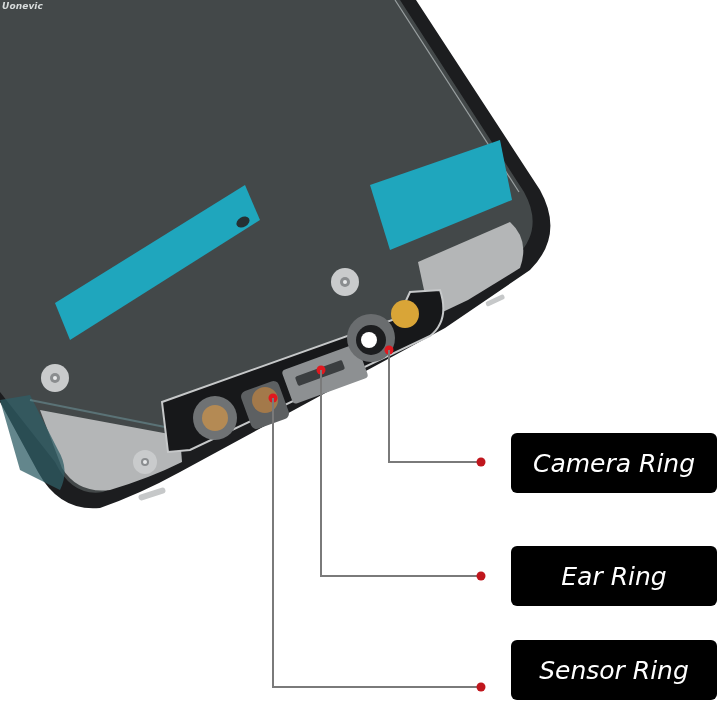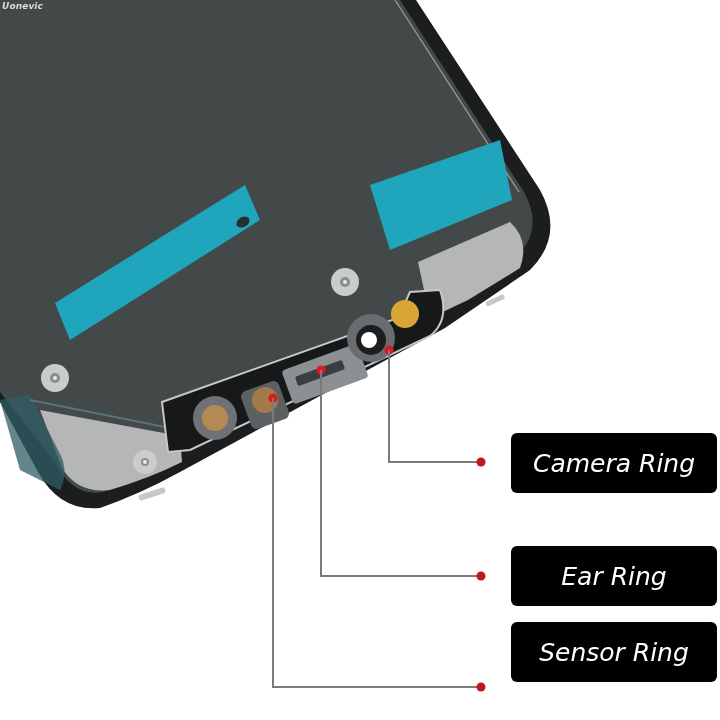--- a/index.html
+++ b/index.html
@@ -89,14 +89,14 @@
 
     <circle cx="481" cy="462" r="4.5" fill="#c0161d"></circle>
     <circle cx="481" cy="576" r="4.5" fill="#c0161d"></circle>
     <circle cx="481" cy="687" r="4.5" fill="#c0161d"></circle>
   </svg>
 
   <div class="watermark">Uonevic</div>
 
   <div class="callout-label" style="top:433px;">Camera Ring</div>
   <div class="callout-label" style="top:546px;">Ear Ring</div>
-  <div class="callout-label" style="top:622px;">Sensor Ring</div>
+  <div class="callout-label" style="top:640px;">Sensor Ring</div>
 </div>
 
 </body></html>

